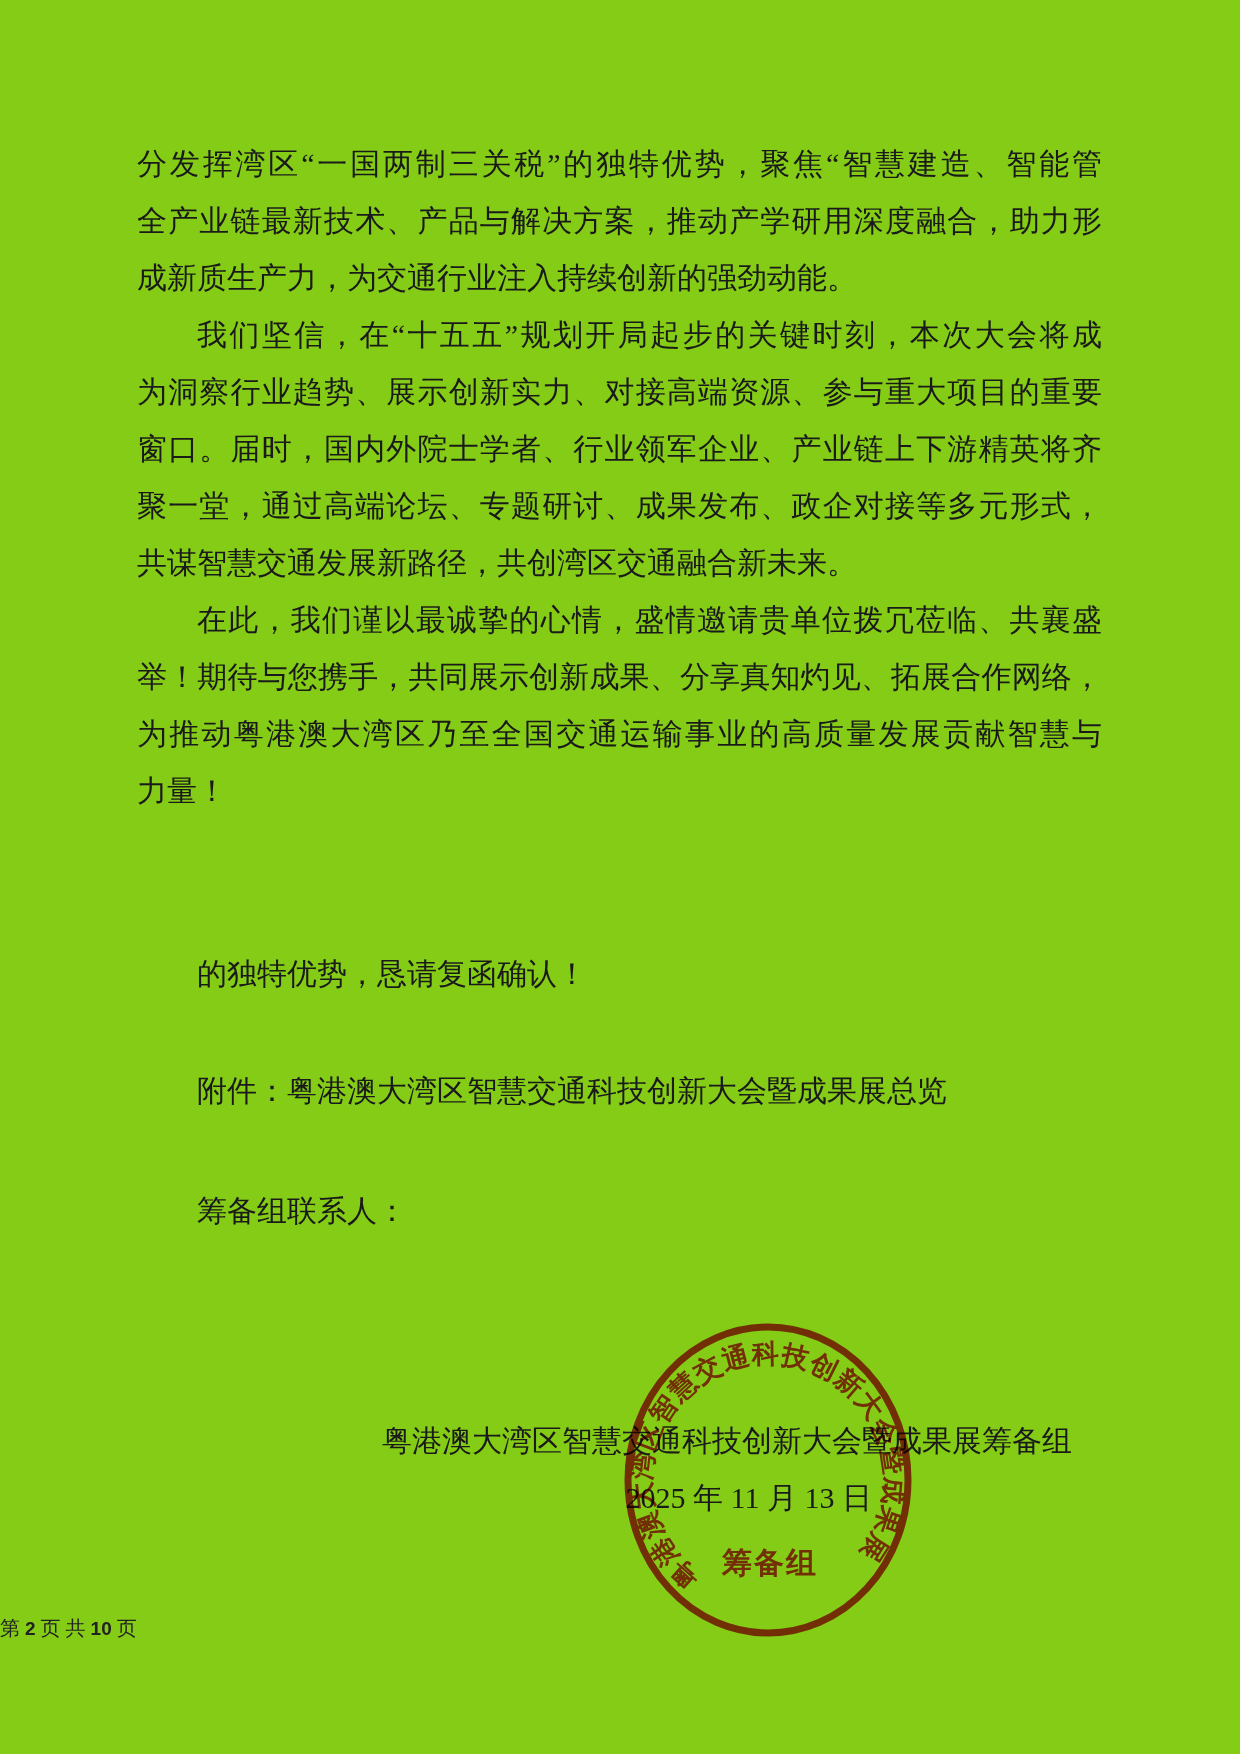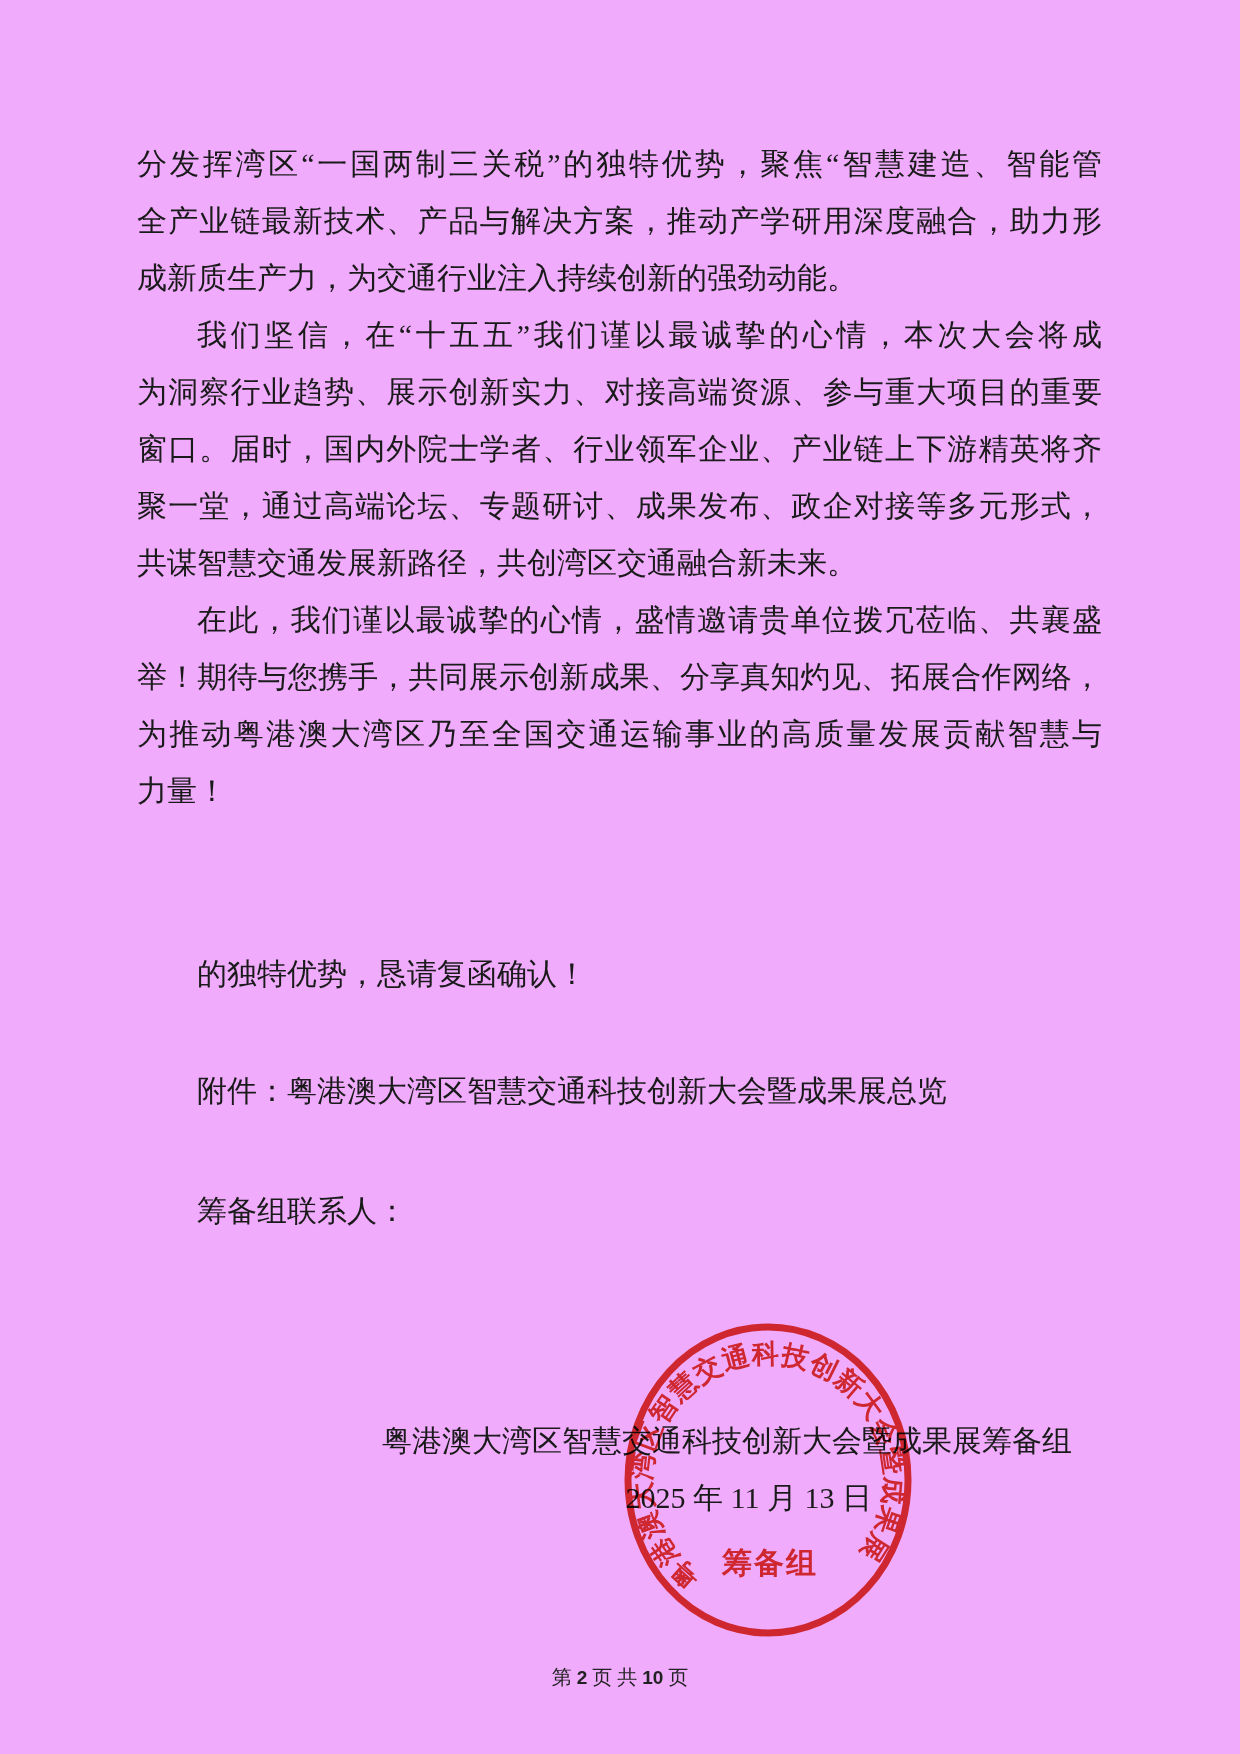--- a/index.html
+++ b/index.html
@@ -1,19 +1,19 @@
 <!DOCTYPE html>
 <html><head>
 <meta charset="utf-8">
 <style>
   html,body{margin:0;padding:0;background:#ffffff;}
   #page{
     position:relative;
     width:1240px;height:1754px;
-    background:#f0abfc;
+    background:#84cc16;
     overflow:hidden;
     font-family:"Liberation Serif","DejaVu Serif",serif;
     color:#1a1a1a;
   }
   
   #body-text{
     position:absolute;
     left:137px;top:135px;width:965px;
     font-size:30px;
   }
@@ -47,36 +47,36 @@
     mix-blend-mode:multiply;
     opacity:.92;
     pointer-events:none;
   }
   #stamp text{
     font-family:"Liberation Serif","DejaVu Serif",serif;
     font-weight:bold;
   }
   
   #page-footer{
-    position:absolute;left:0;top:1663px;width:1240px;
-    text-align:center;font-size:20px;line-height:28px;
+    position:absolute;left:0;top:1614px;width:1240px;
+    text-align:left;font-size:20px;line-height:28px;
     white-space:pre;color:#222;
   }
   #page-footer b{font-family:"Liberation Sans","DejaVu Sans",sans-serif;font-size:19px;}
 </style>
 </head>
 <body>
 
 <div id="page">
 
   <div id="body-text">
     <div class="bline justify">分发挥湾区“一国两制三关税”的独特优势，聚焦“智慧建造、智能管</div>
     <div class="bline justify">全产业链最新技术、产品与解决方案，推动产学研用深度融合，助力形</div>
     <div class="bline">成新质生产力，为交通行业注入持续创新的强劲动能。</div>
-    <div class="bline justify indent">我们坚信，在“十五五”我们谨以最诚挚的心情，本次大会将成</div>
+    <div class="bline justify indent">我们坚信，在“十五五”规划开局起步的关键时刻，本次大会将成</div>
     <div class="bline justify">为洞察行业趋势、展示创新实力、对接高端资源、参与重大项目的重要</div>
     <div class="bline justify">窗口。届时，国内外院士学者、行业领军企业、产业链上下游精英将齐</div>
     <div class="bline justify">聚一堂，通过高端论坛、专题研讨、成果发布、政企对接等多元形式，</div>
     <div class="bline">共谋智慧交通发展新路径，共创湾区交通融合新未来。</div>
     <div class="bline justify indent">在此，我们谨以最诚挚的心情，盛情邀请贵单位拨冗莅临、共襄盛</div>
     <div class="bline justify">举！期待与您携手，共同展示创新成果、分享真知灼见、拓展合作网络，</div>
     <div class="bline justify">为推动粤港澳大湾区乃至全国交通运输事业的高质量发展贡献智慧与</div>
     <div class="bline">力量！</div>
   </div>
 

